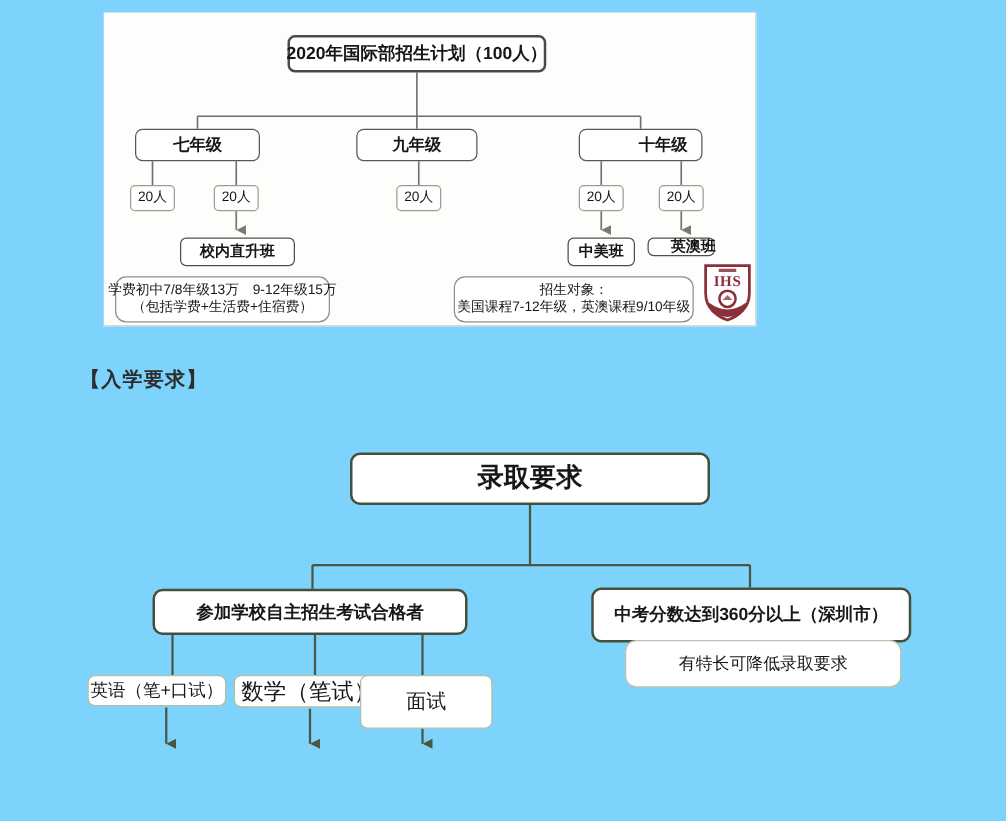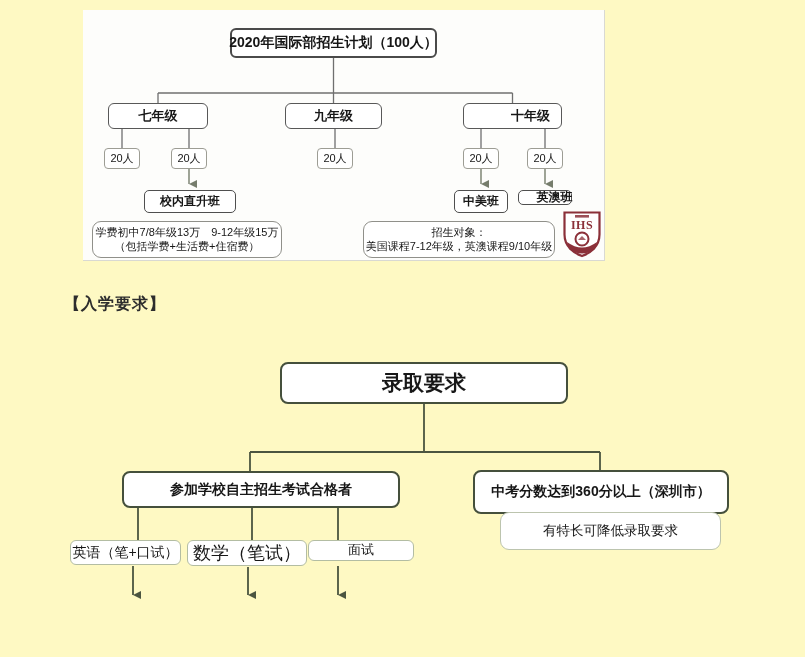--- a/index.html
+++ b/index.html
@@ -1,17 +1,17 @@
 <!DOCTYPE html>
 <html><head>
 <meta charset="utf-8">
 <style>
   html,body { margin:0; padding:0; background:#ffffff; }
   .page {
-    position:relative; width:805px; height:657px; background:#fef9c3;
+    position:relative; width:805px; height:657px; background:#7dd3fc;
     font-family:"Liberation Sans", sans-serif; color:#171717; overflow:hidden;text-decoration:underline;
   }
   .lines { position:absolute; left:0; top:0; width:805px; height:657px; z-index:1; }
   .node {
     position:absolute; z-index:2; background:#ffffff; box-sizing:border-box;
     display:flex; align-items:center; justify-content:center; text-align:center;
     white-space:nowrap; line-height:1.25;
   }
   .chart1-frame {
     position:absolute; left:83px; top:10px; width:521px; height:250px;
@@ -89,21 +89,21 @@
   <div class="node n-count" style="left:104px; top:148px; width:36px; height:21px;">20人</div>
   <div class="node n-count" style="left:171px; top:148px; width:36px; height:21px;">20人</div>
   <div class="node n-count" style="left:317px; top:148px; width:36px; height:21px;">20人</div>
   <div class="node n-count" style="left:463px; top:148px; width:36px; height:21px;">20人</div>
   <div class="node n-count" style="left:527px; top:148px; width:36px; height:21px;">20人</div>
 
   <div class="node n-class" style="left:144px; top:190px; width:92px; height:23px;">校内直升班</div>
   <div class="node n-class" style="left:454px; top:190px; width:54px; height:23px;">中美班</div>
   <div class="node n-class" style="left:518px; top:190px; width:54px; height:15px;padding-left:19px;">英澳班</div>
 
-  <div class="node n-note" style="left:92px; top:221px; width:190px; height:37px;">
+  <div class="node n-note" style="left:92px; top:221px; width:172px; height:37px;">
     <span>学费初中7/8年级13万　9-12年级15万</span>
     <span>（包括学费+生活费+住宿费）</span>
   </div>
   <div class="node n-note" style="left:363px; top:221px; width:192px; height:37px;">
     <span>招生对象：</span>
     <span>美国课程7-12年级，英澳课程9/10年级</span>
   </div>
 
   <svg class="crest" viewBox="0 0 40 49">
     <path d="M2.5,3.5 h35 v22 c0,12.5 -10,19 -17.5,21.5 c-7.5,-2.5 -17.5,-9 -17.5,-21.5 z" fill="#ffffff" stroke="#8b3039" stroke-width="2.2"></path>
@@ -111,23 +111,23 @@
     <text x="20" y="20" text-anchor="middle" font-family="Liberation Serif, serif" font-size="12" font-weight="bold" fill="#8b3039" letter-spacing="0.5">IHS</text>
     <circle cx="20" cy="30" r="6.5" fill="#ffffff" stroke="#8b3039" stroke-width="2"></circle>
     <path d="M16,31 L20,27 L24,31 z" fill="#8b3039" opacity="0.75"></path>
     <path d="M5,33 Q20,44 35,33 L33,40 Q20,49 7,40 z" fill="#8b3039"></path>
   </svg>
 
   <div class="heading">【入学要求】</div>
 
   <div class="node n-root" style="left:280px; top:362px; width:288px; height:42px;">录取要求</div>
 
-  <div class="node n-branch" style="left:122px; top:471px; width:278px; height:37px;">参加学校自主招生考试合格者</div>
+  <div class="node n-branch" style="left:122px; top:471px; width:252px; height:37px;">参加学校自主招生考试合格者</div>
   <div class="node n-branch" style="left:473px; top:470px; width:256px; height:44px;">中考分数达到360分以上（深圳市）</div>
 
   <div class="node n-subnote" style="left:500px; top:512px; width:221px; height:38px;">有特长可降低录取要求</div>
 
   <div class="node n-exam" style="left:70px; top:540px; width:111px; height:25px; font-size:14px;">英语（笔+口试）</div>
   <div class="node n-exam" style="left:187px; top:540px; width:120px; height:26px; font-size:18px;">数学（笔试）</div>
-  <div class="node n-exam" style="left:308px; top:540px; width:106px; height:21px; font-size:13px;">面试</div>
+  <div class="node n-exam" style="left:288px; top:540px; width:106px; height:43px; font-size:16px;">面试</div>
 
 
 </div>
 
 </body></html>

